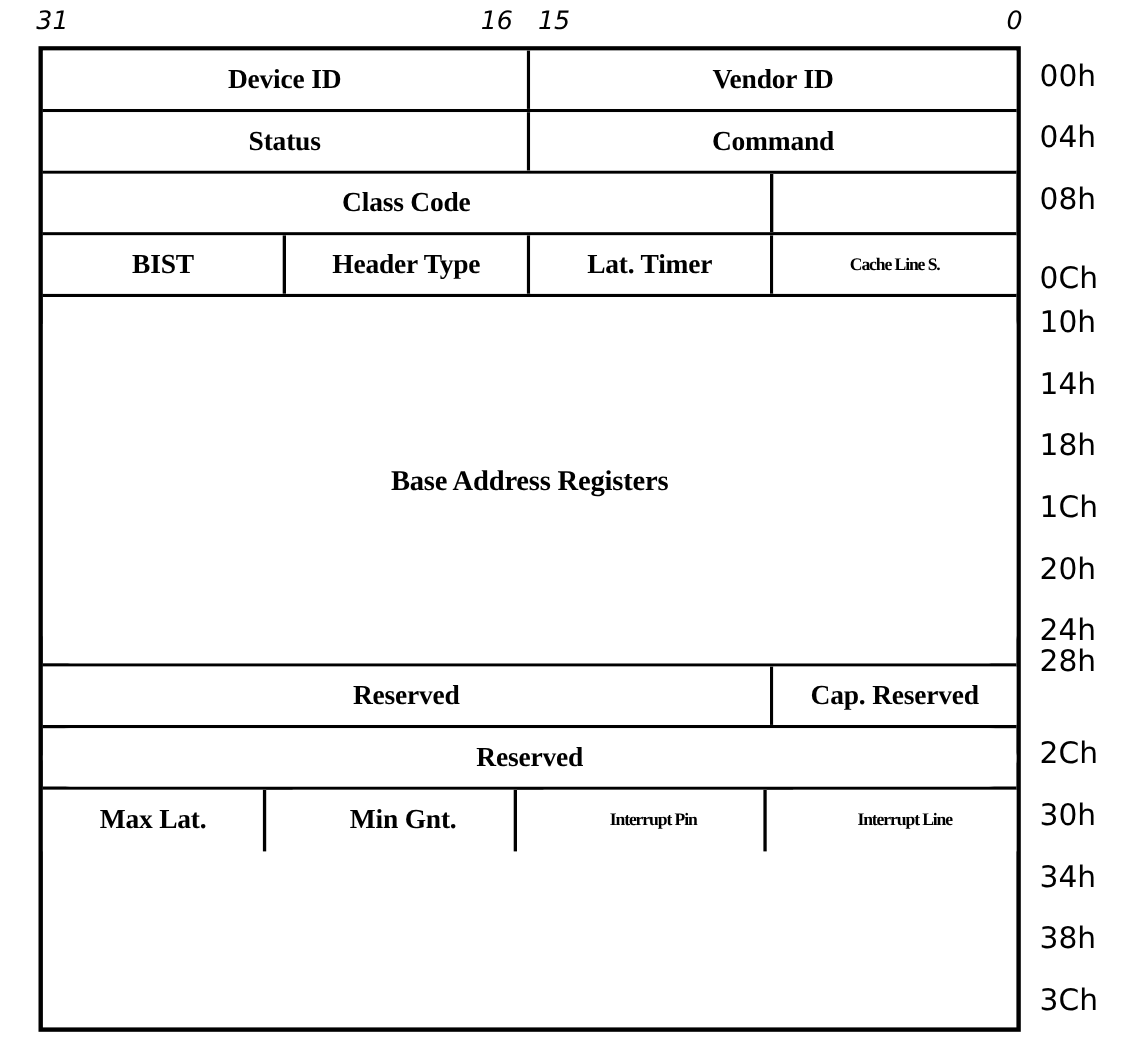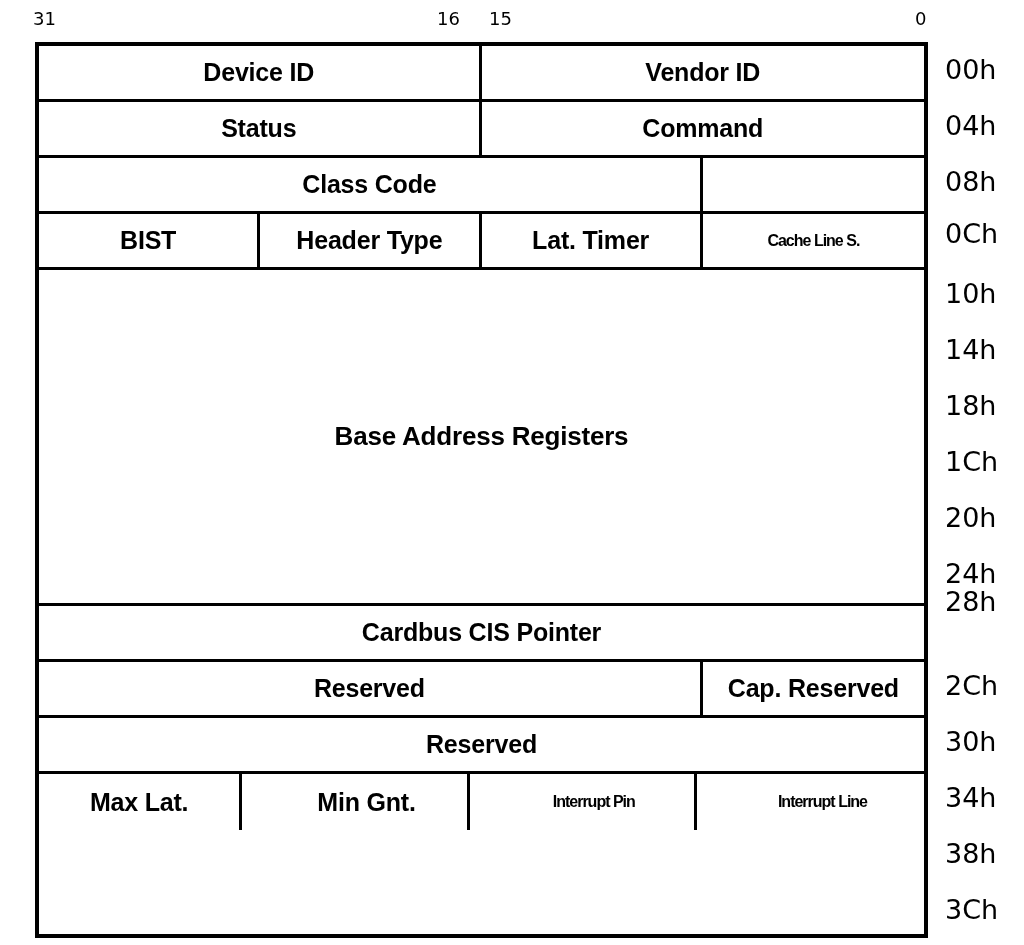--- a/index.html
+++ b/index.html
@@ -29,24 +29,25 @@
     left: 0;
     top: 0;
     width: 1024px;
     height: 40px;
   }
   .bit-label {
     position: absolute;
     top: 4px;
     font-family: "DejaVu Sans", "Liberation Sans", sans-serif;
     font-weight: 400;
-    font-size: 18px;
+    font-size: 23px;
     line-height: 30px;
     color: #000000;
     white-space: nowrap;
+    font-style: italic;
   }
   .bit-31 { left: 33px; }
   .bit-16 { left: 437px; }
   .bit-15 { left: 489px; }
   .bit-0  { left: 915px; }
 
   
   #register-table {
     position: absolute;
     left: 35px;
@@ -67,21 +68,21 @@
   }
   .reg-row.last { border-bottom: none; gap: 24px; }
 
   .reg-cell {
     box-sizing: border-box;
     display: flex;
     align-items: center;
     justify-content: center;
     height: 100%;
     border-right: 3px solid #000000;
-    font-family: Liberation Sans, sans-serif;
+    font-family: Liberation Serif, serif;
     font-weight: 700;
     font-size: 25px;
     letter-spacing: -0.2px;
     white-space: nowrap;
     overflow: hidden;
     background: #ffffff;
   }
   .reg-cell.edge { border-right: none; }
 
   
@@ -154,23 +155,20 @@
       <div class="reg-cell w-quarter">BIST</div>
       <div class="reg-cell w-quarter">Header Type</div>
       <div class="reg-cell w-quarter">Lat. Timer</div>
       <div class="reg-cell w-quarter edge tight">Cache Line S.</div>
     </div>
 
     <div class="reg-row bar-block">
       <div class="reg-cell w-full edge bar-cell">Base Address Registers</div>
     </div>
 
-    <div class="reg-row">
-      <div class="reg-cell w-full edge">Cardbus CIS Pointer</div>
-    </div>
 
 
 
     <div class="reg-row">
       <div class="reg-cell w-three-q">Reserved</div>
       <div class="reg-cell w-quarter edge">Cap. Reserved</div>
     </div>
 
     <div class="reg-row">
       <div class="reg-cell w-full edge">Reserved</div>
@@ -182,21 +180,21 @@
       <div class="reg-cell w-quarter tight">Interrupt Pin</div>
       <div class="reg-cell w-quarter edge tight">Interrupt Line</div>
     </div>
 
   </div>
 
   <div id="offset-column">
     <span class="offset-label" style="top:0px">00h</span>
     <span class="offset-label" style="top:56px">04h</span>
     <span class="offset-label" style="top:112px">08h</span>
-    <span class="offset-label" style="top:164px">0Ch</span>
+    <span class="offset-label" style="top:184px">0Ch</span>
     <span class="offset-label" style="top:224px">10h</span>
     <span class="offset-label" style="top:280px">14h</span>
     <span class="offset-label" style="top:336px">18h</span>
     <span class="offset-label" style="top:392px">1Ch</span>
     <span class="offset-label" style="top:448px">20h</span>
     <span class="offset-label" style="top:504px">24h</span>
     <span class="offset-label" style="top:532px">28h</span>
     <span class="offset-label" style="top:616px">2Ch</span>
     <span class="offset-label" style="top:672px">30h</span>
     <span class="offset-label" style="top:728px">34h</span>

